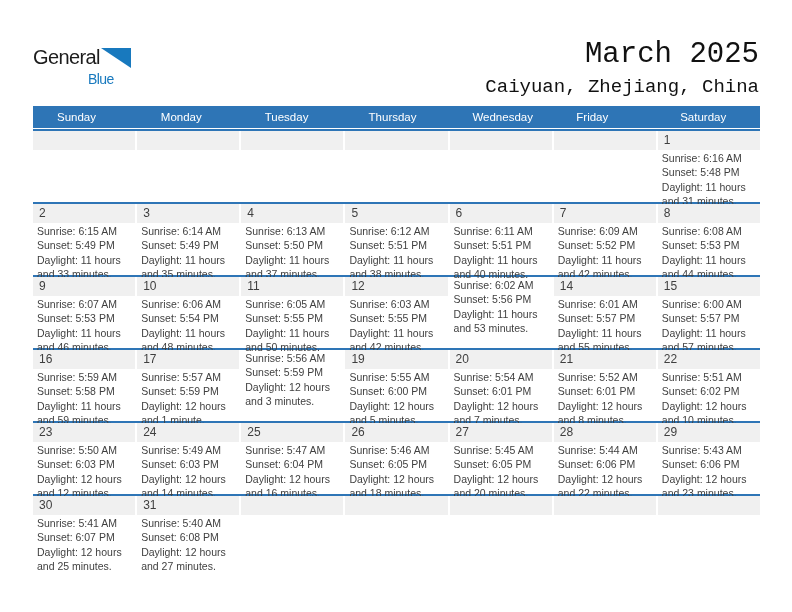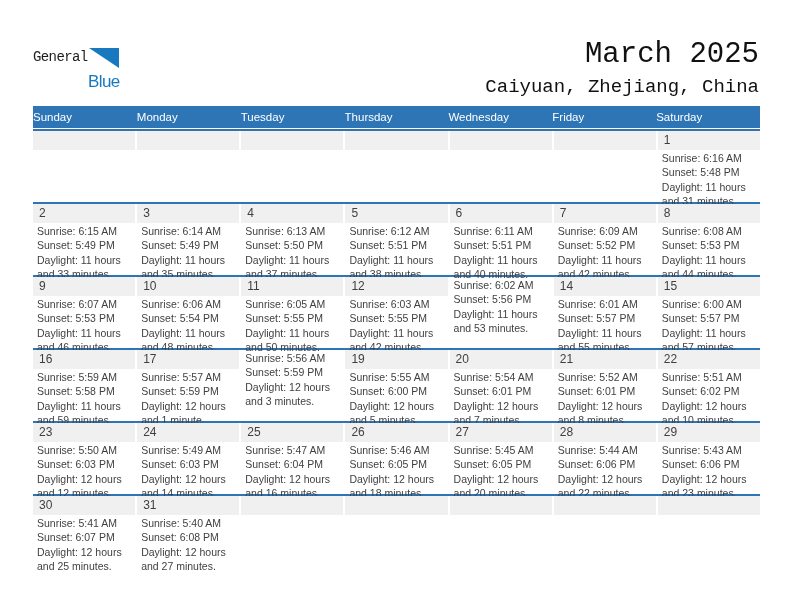--- a/index.html
+++ b/index.html
@@ -3,32 +3,32 @@
 <meta charset="utf-8">
 <style>
   html,body{margin:0;padding:0;background:#fff;}
   body{width:792px;height:612px;position:relative;overflow:hidden;
        font-family:"Liberation Sans","DejaVu Sans",sans-serif;
        -webkit-font-smoothing:antialiased;}
   .page{position:absolute;inset:0;background:#fff;}
 
   
   .logo{position:absolute;left:33px;top:45px;width:120px;height:50px;}
-  .logo-line1{font-size:14px;line-height:24px;color:#1c1c1c;letter-spacing:-0.6px;white-space:nowrap;font-family:Liberation Mono, monospace;}
+  .logo-line1{font-size:20px;line-height:24px;color:#1c1c1c;letter-spacing:-0.6px;white-space:nowrap;}
   .logo-tri{display:inline-block;vertical-align:top;margin-left:1px;margin-top:3px;}
-  .logo-line2{font-size:17px;line-height:20px;letter-spacing:-0.6px;margin-left:55px;margin-top:-4px;}
+  .logo-line2{font-size:14px;line-height:20px;letter-spacing:-0.6px;margin-left:55px;margin-top:-4px;}
 
   .titleblock{position:absolute;right:33px;top:38px;text-align:right;font-family:Liberation Mono, monospace;}
   .month-title{font-size:29px;line-height:34px;color:#111;}
   .location{font-size:19px;line-height:22px;color:#111;margin-top:4px;}
 
   
   .cal{position:absolute;left:33px;top:106px;width:727px;}
   .weekday-row{display:grid;grid-template-columns:repeat(7,1fr);height:22px;}
-  .weekday-cell{color:#fff;font-size:11.5px;line-height:22px;padding-left:0;overflow:hidden;}
+  .weekday-cell{color:#fff;font-size:11.5px;line-height:22px;padding-left:24px;overflow:hidden;}
 
   .weeks{margin-top:1px;}
   .week-row{display:grid;grid-template-columns:repeat(7,1fr);column-gap:2px;
             height:71px;border-top:2px solid var(--blue);}
   .day-bar{height:19px;font-size:12px;line-height:19px;color:#3f3f3f;
            padding-left:6px;background:var(--gray);}
   .day-details{padding:1px 3px 0 4px;font-size:10.5px;line-height:14.4px;color:#3f3f3f;
                white-space:nowrap;overflow:hidden;}
 </style>
 </head>

